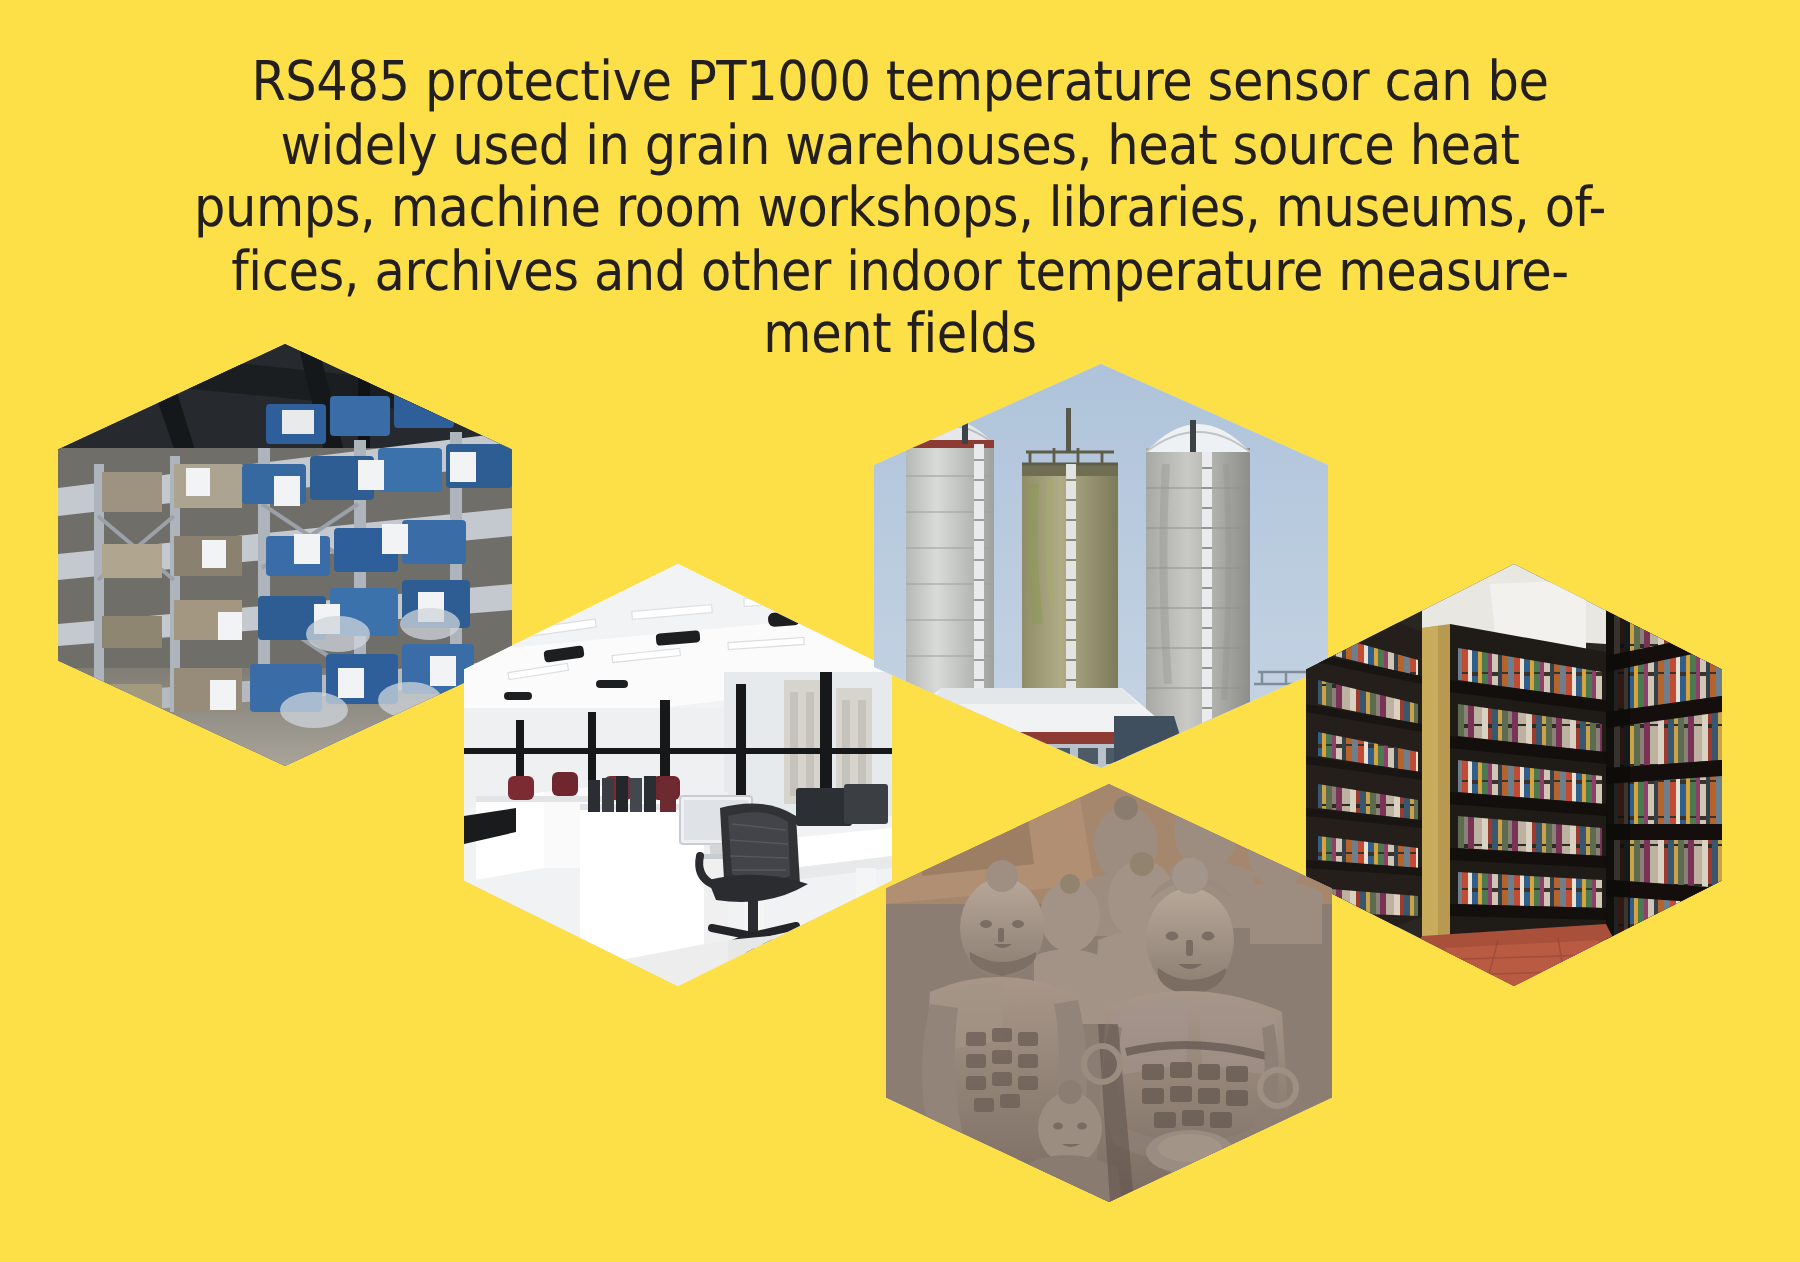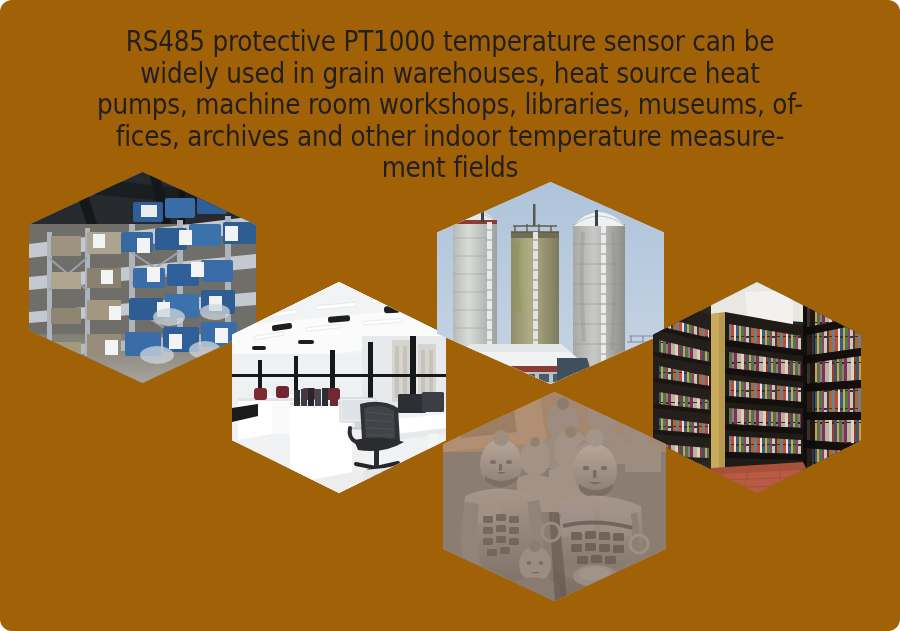--- a/index.html
+++ b/index.html
@@ -8,23 +8,22 @@
     padding: 0;
     background: #ffffff;
   }
   body {
     font-family: "DejaVu Sans", "Liberation Sans", sans-serif;
   }
   #page {
     position: relative;
     width: 900px;
     height: 631px;
-    background: #a16207;
+    background: #fde047;
     overflow: hidden;
-    border-radius: 12px;
   }
 
   
   #headline {
     position: absolute;
     left: 50px;
     top: 26px;
     width: 800px;
     text-align: center;
     font-size: 27.5px;

